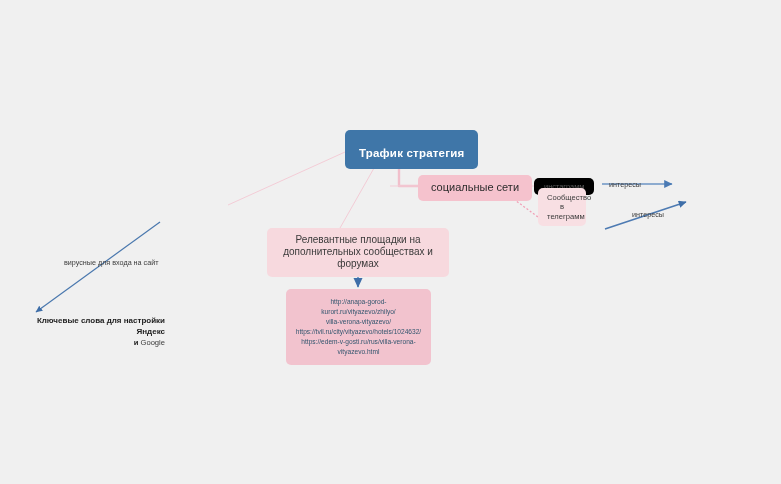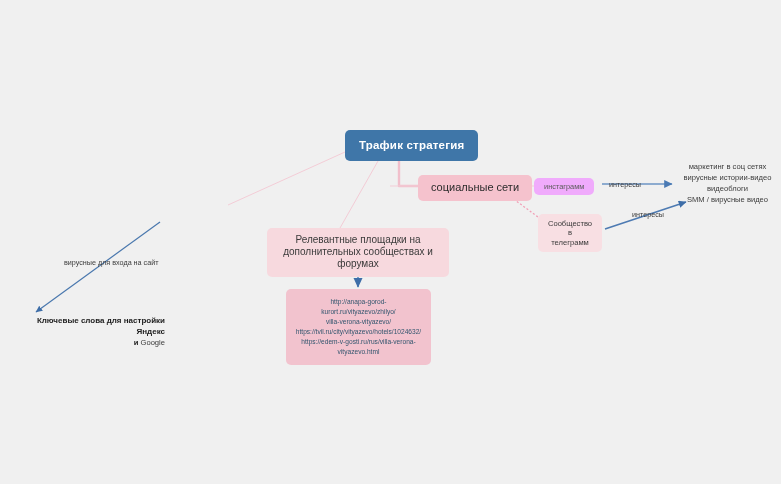--- a/index.html
+++ b/index.html
@@ -33,21 +33,21 @@
     text-align: center;
     line-height: 1.22;
   }
   
   .node-root {
     background: #3f76a8;
     color: #ffffff;
     font-weight: bold;
     font-size: 11.5px;
     border-radius: 5px;
-    padding: 8px 14px 9px 14px;
+    padding: 16px 14px 9px 14px;
     letter-spacing: 0.2px;
     white-space: nowrap;
     text-align: right;
   }
   
   .node-pink {
     background: #f5c2cd;
     color: #2b2b2b;
     font-weight: bold;
     font-size: 8.6px;
@@ -65,21 +65,21 @@
   }
   
   .node-soft {
     background: #f7d9de;
     color: #3a3a3a;
     font-size: 10px;
     border-radius: 5px;
     padding: 6px 10px;
   }
   .node-softer {
-    background: #f0abfc;
+    background: #000000;
     color: #5b5b5b;
     font-size: 7.4px;
     border-radius: 5px;
     padding: 4px 10px;
     white-space: nowrap;
   }
   .node-soft-tel {
     background: #f8dfe3;
     color: #3a3a3a;
     font-size: 7.6px;
@@ -174,21 +174,21 @@
 
   <div class="node node-soft" style="left:267px; top:228px; width:182px;">
     <span class="u-line">Релевантные площадки на</span>
     <span class="u-line">дополнительных сообществах и форумах</span>
   </div>
 
   <div class="node node-softer" style="left:534px; top:178px;">
     <span>инстаграмм</span>
   </div>
 
-  <div class="node node-soft-tel" style="left:538px; top:214px; width:64px;">
+  <div class="node node-soft-tel" style="left:538px; top:188px; width:48px;">
     <span class="u-line">Сообщество</span>
     <span class="u-line">в</span>
     <span class="u-line">телеграмм</span>
   </div>
 
   <div class="node node-urls" style="left:286px; top:289px; width:145px;">
     <span class="u-line">http://anapa-gorod-kurort.ru/vityazevo/zhilyo/</span>
     <span class="u-line">villa-verona-vityazevo/</span>
     <span class="u-line">https://tvil.ru/city/vityazevo/hotels/1024632/</span>
     <span class="u-line">https://edem-v-gosti.ru/rus/villa-verona-</span>
@@ -199,20 +199,14 @@
 
   <div class="label-bold" style="left:10px; top:316px; width:155px;text-align:right;">
     <span class="u-line">Ключевые слова для настройки Яндекс</span>
     <span class="u-line sub"><b>и </b><span>Google</span></span>
   </div>
 
   <div class="label-plain" style="left:609px; top:180px;">интересы</div>
 
   <div class="label-plain" style="left:632px; top:210px;">интересы</div>
 
-  <div class="label-multi" style="left:676px; top:161px; width:103px;">
-    <span class="u-line">маркетинг в соц сетях</span>
-    <span class="u-line">вирусные истории-видео</span>
-    <span class="u-line">видеоблоги</span>
-    <span class="u-line">SMM / вирусные видео</span>
-  </div>
 
 </div>
 
 </body></html>

